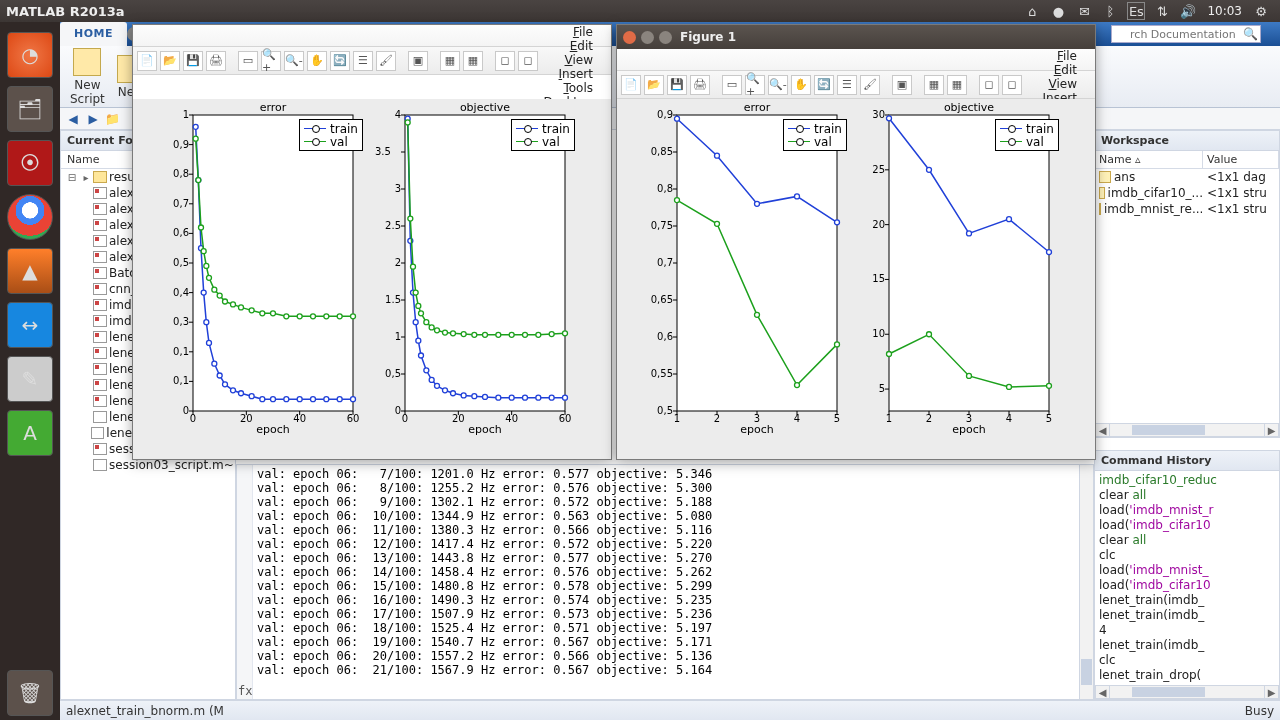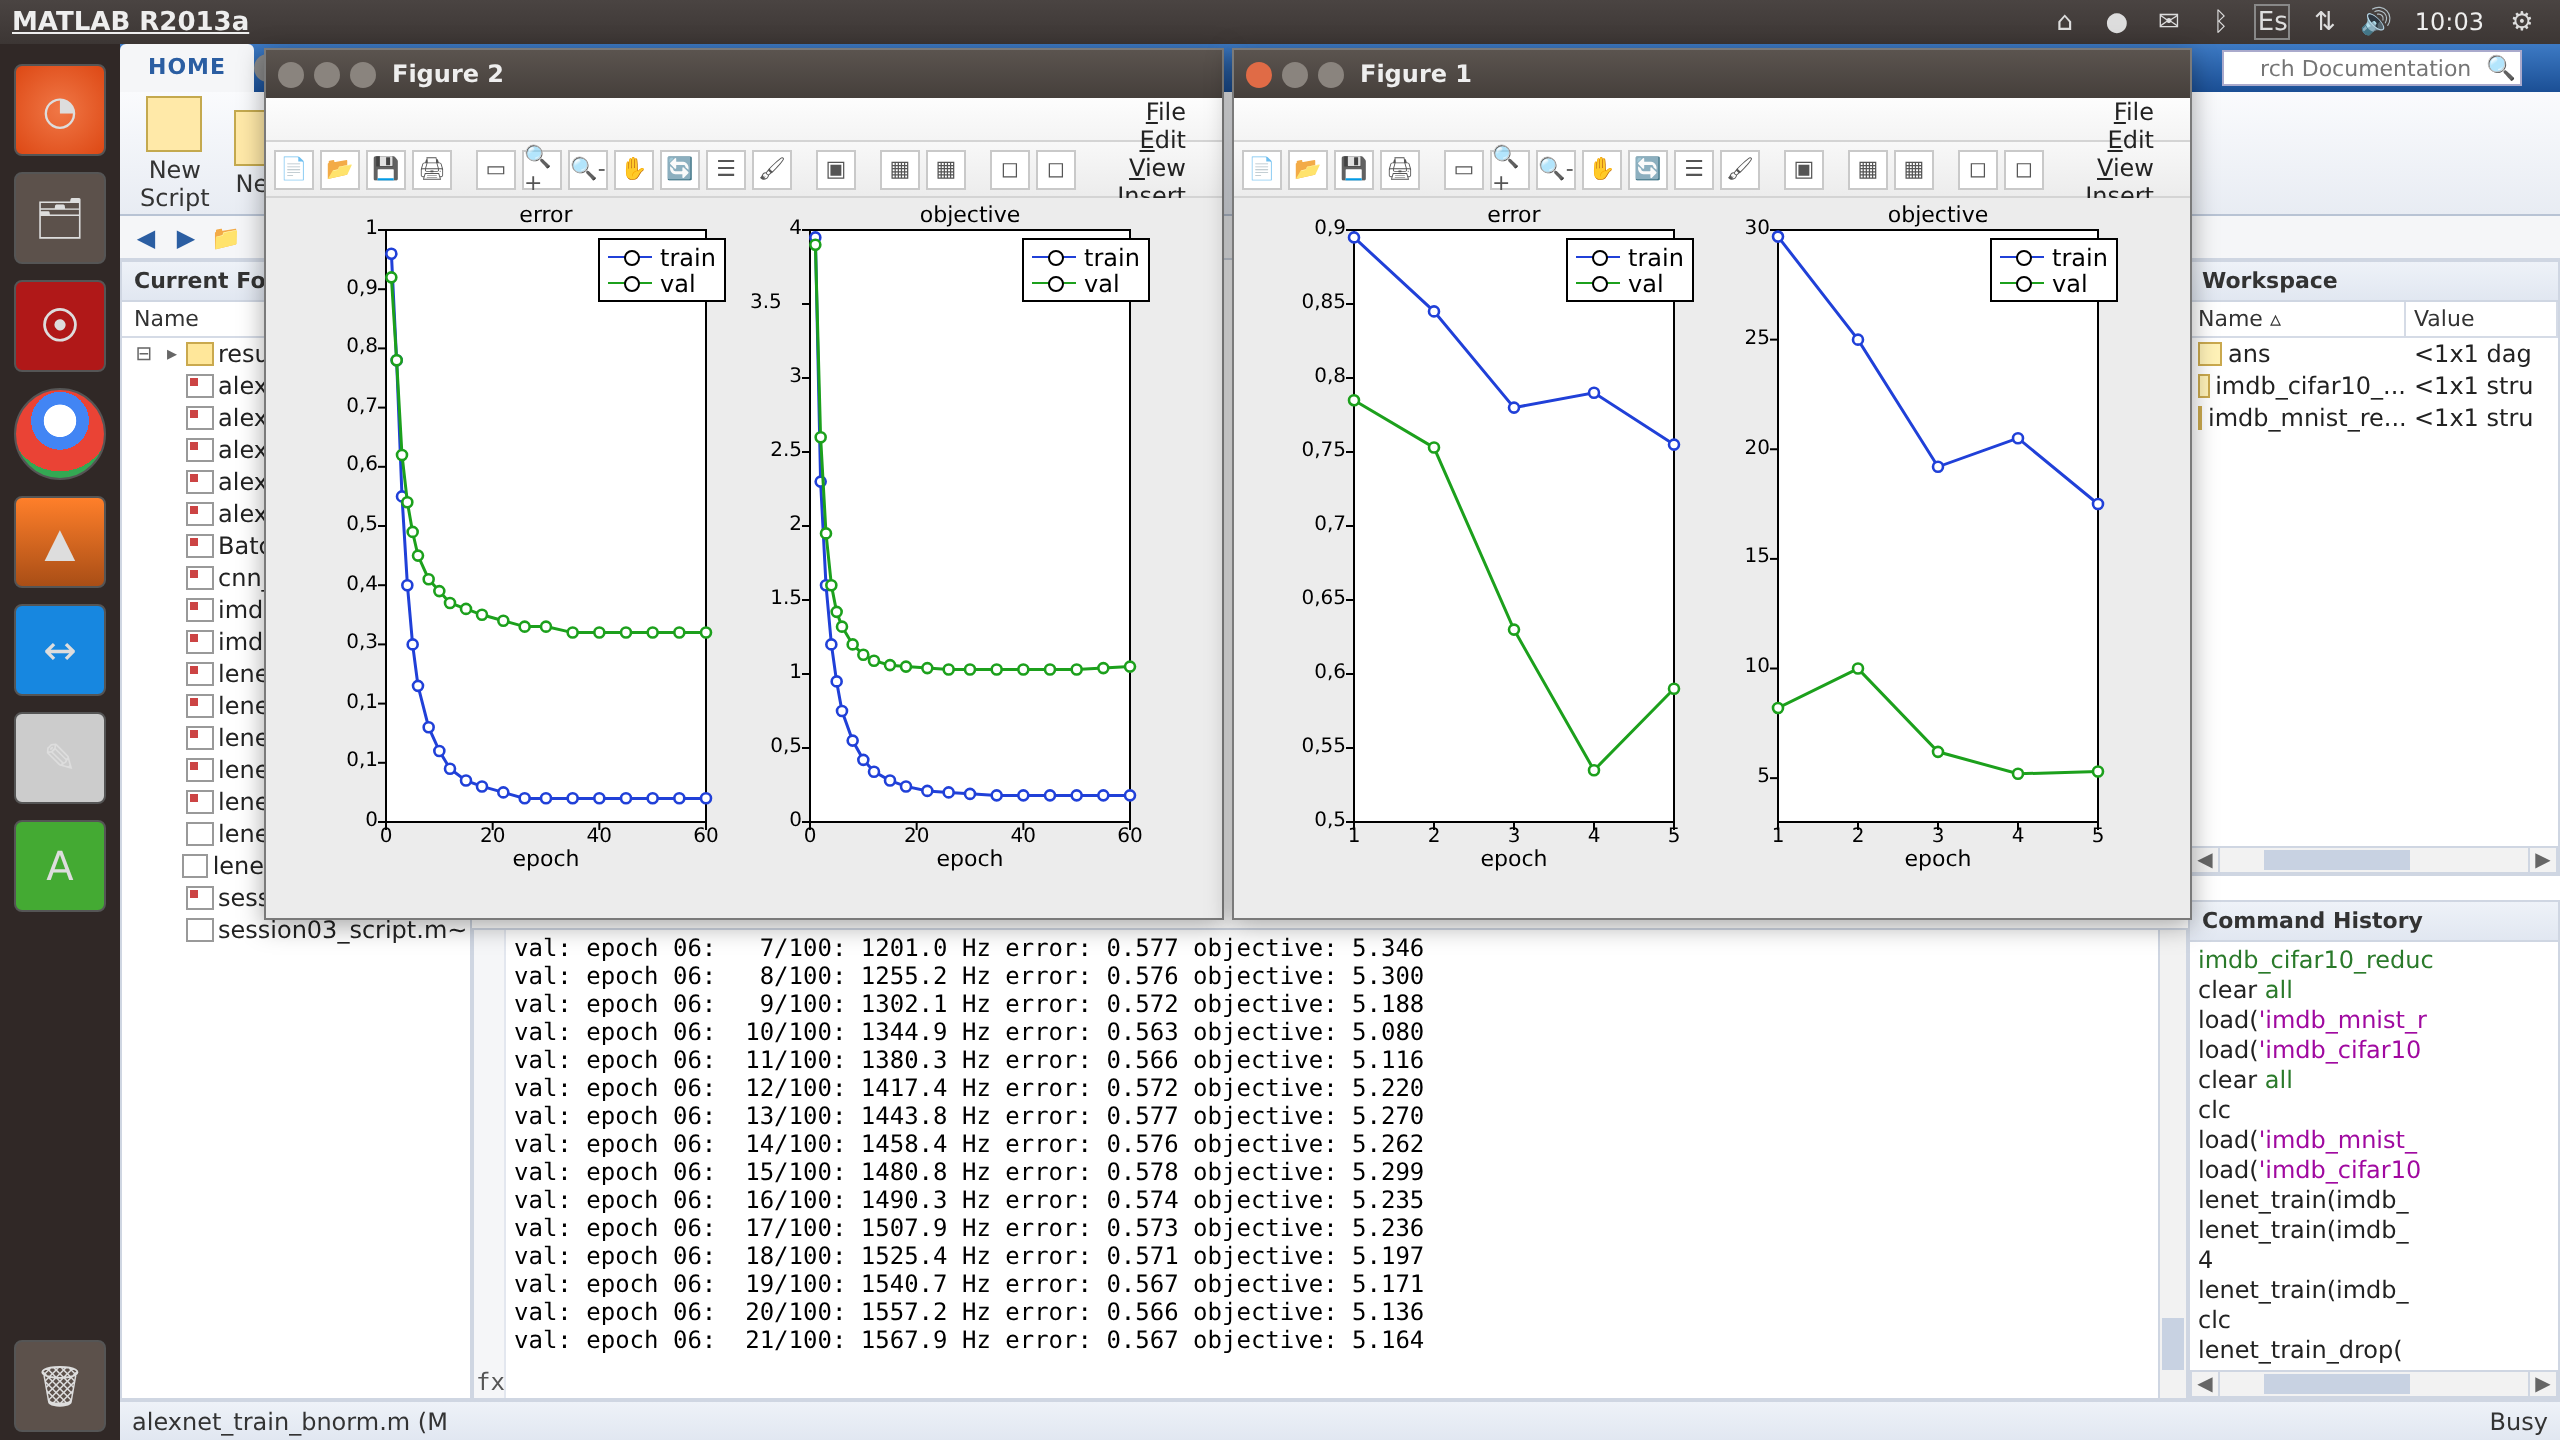--- a/index.html
+++ b/index.html
@@ -1,20 +1,20 @@
 <!DOCTYPE html>
 <html><head>
 <meta charset="utf-8">
 <style>
 * { margin:0; padding:0; box-sizing:border-box; font-family:"DejaVu Sans","Ubuntu",sans-serif; font-size:12px; }
 html,body { width:1280px; height:720px; overflow:hidden; background:#342a28; }
 
 
 .osbar { position:absolute; top:0; left:0; right:0; height:22px; background:linear-gradient(#4a4442,#3c3634); color:#eee; display:flex; align-items:center; padding:0 6px; }
-.osbar .title { font-weight:bold; font-size:13px;text-decoration:underline; }
+.osbar .title { font-weight:bold; font-size:13px; }
 .osbar .spacer { flex:1; }
 .osbar .ico { width:18px; height:18px; margin:0 4px; display:flex; align-items:center; justify-content:center; font-size:13px; color:#ddd; }
 .osbar .clock { margin:0 6px; }
 
 
 .launcher { position:absolute; top:22px; left:0; width:60px; bottom:0; background:rgba(48,40,38,0.92); display:flex; flex-direction:column; align-items:center; padding-top:6px; }
 .launcher .lbtn { width:46px; height:46px; margin:4px 0; border-radius:4px; background:#2a2a2a; border:1px solid #555; display:flex; align-items:center; justify-content:center; color:#ddd; font-size:20px; }
 .launcher .ubuntu { background:radial-gradient(circle,#f07746,#dd4814); }
 .launcher .folder { background:#5c514b; }
 .launcher .rec { background:#b01818; }
@@ -372,28 +372,20 @@
   </div>
   <div class="prompt">fx</div>
 
   <div class="statusbar">
     <span class="file">alexnet_train_bnorm.m  (M</span>
     <span>Busy</span>
   </div>
 </div>
 
 <div class="figwin" style="left:132px; top:24px; width:480px; height:436px;">
-  <div class="titlebar">
-    <div class="dots">
-        <span></span>
-        <span></span>
-        <span></span>
-      </div>
-    <span>Figure 2</span>
-  </div>
   <div class="menubar" id="fig2-menus">
       <span>File</span>
       <span>Edit</span>
       <span>View</span>
       <span>Insert</span>
       <span>Tools</span>
       <span>Desktop</span>
       <span>Window</span>
       <span>Help</span>
     </div>

